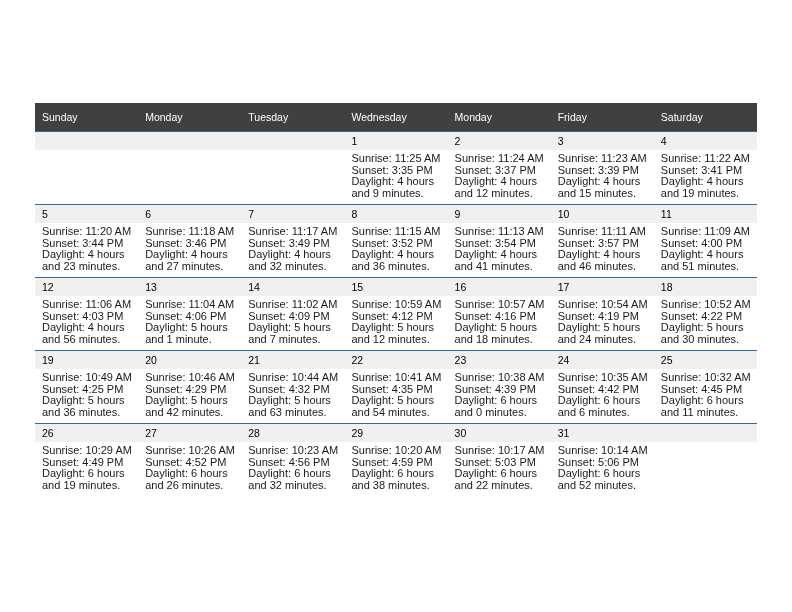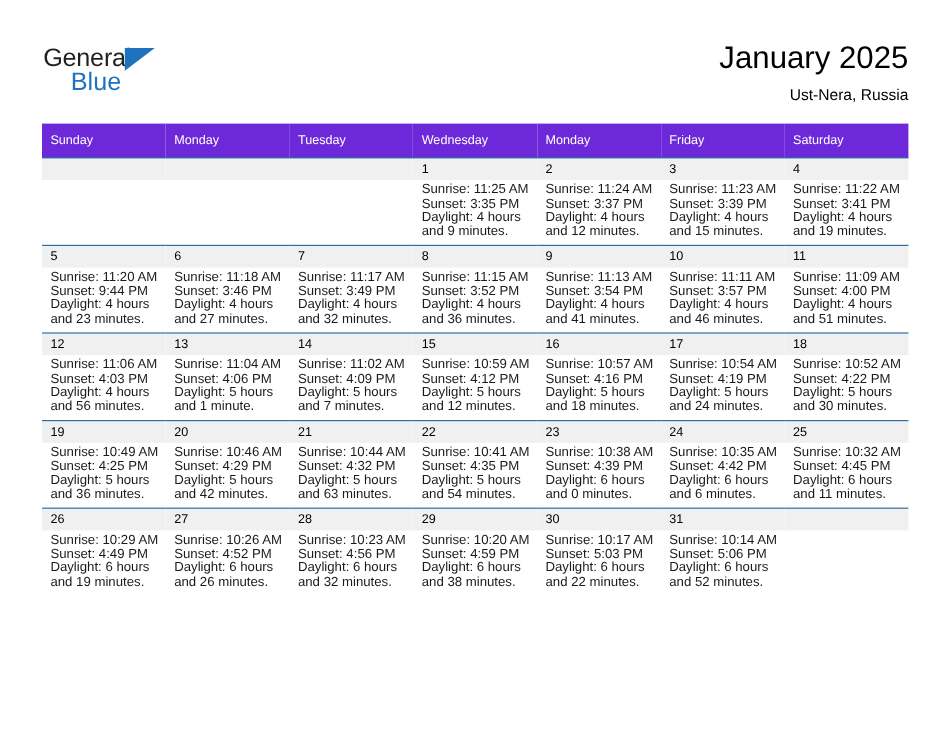--- a/index.html
+++ b/index.html
@@ -89,21 +89,21 @@
   
   .calendar {
     position: absolute;
     left: 35px;
     top: 103px;
     width: 722px;
     border-collapse: collapse;
     table-layout: fixed;
   }
   .calendar th {
-    background: #6d28d9;
+    background: #404040;
     color: #ffffff;
     font-size: 10.5px;
     font-weight: normal;
     text-align: left;
     padding: 5px 0 5px 7px;
     height: 18px;
     border: none;
   }
   .calendar td {
     vertical-align: top;
@@ -134,30 +134,21 @@
     background: #f0f0f0;
   }
 </style>
 </head>
 <body>
 
 <div class="page">
 
   <div class="header">
 
-    <div class="logo">
-      <span class="logo-general">General</span>
-      <span class="logo-triangle"></span>
-      <span class="logo-blue">Blue</span>
-    </div>
-
-    <div class="title-block">
-      <div class="cal-title">January 2025</div>
-      <div class="cal-subtitle">Ust-Nera, Russia</div>
-    </div>
+
 
   </div>
 
   <table class="calendar">
     <thead>
       <tr>
         <th>Sunday</th>
         <th>Monday</th>
         <th>Tuesday</th>
         <th>Wednesday</th>
@@ -230,21 +221,21 @@
               <div>Daylight: 4 hours</div>
               <div>and 19 minutes.</div>
             </div>
           </td>
         </tr>
         <tr>
           <td>
             <div class="daynum-band">5</div>
             <div class="cell-body">
               <div>Sunrise: 11:20 AM</div>
-              <div>Sunset: 9:44 PM</div>
+              <div>Sunset: 3:44 PM</div>
               <div>Daylight: 4 hours</div>
               <div>and 23 minutes.</div>
             </div>
           </td>
           <td>
             <div class="daynum-band">6</div>
             <div class="cell-body">
               <div>Sunrise: 11:18 AM</div>
               <div>Sunset: 3:46 PM</div>
               <div>Daylight: 4 hours</div>

